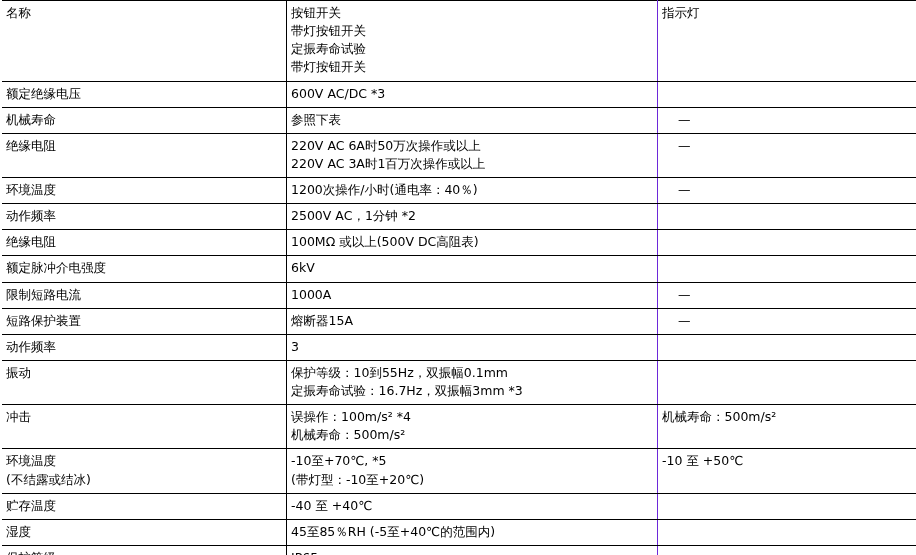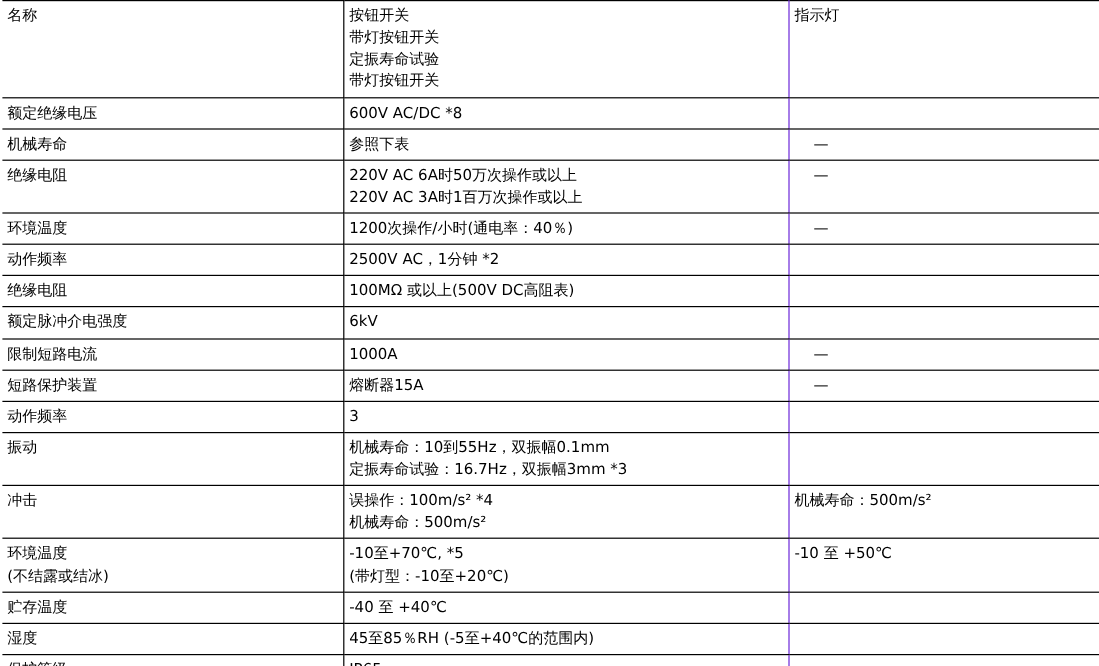--- a/index.html
+++ b/index.html
@@ -66,21 +66,21 @@
         <td class="c2 nob-top">
           <span class="cellline">指示灯</span>
         </td>
       </tr>
 
       <tr>
         <td class="c0">
           <span class="cellline">额定绝缘电压</span>
         </td>
         <td class="c1">
-          <span class="cellline">600V AC/DC *8</span>
+          <span class="cellline">600V AC/DC *3</span>
         </td>
         <td class="c2"></td>
       </tr>
 
       <tr>
         <td class="c0">
           <span class="cellline">机械寿命</span>
         </td>
         <td class="c1">
           <span class="cellline">参照下表</span>
@@ -177,21 +177,21 @@
           <span class="cellline">3</span>
         </td>
         <td class="c2"></td>
       </tr>
 
       <tr>
         <td class="c0">
           <span class="cellline">振动</span>
         </td>
         <td class="c1">
-          <span class="cellline">机械寿命：10到55Hz，双振幅0.1mm</span>
+          <span class="cellline">保护等级：10到55Hz，双振幅0.1mm</span>
           <span class="cellline">定振寿命试验：16.7Hz，双振幅3mm *3</span>
         </td>
         <td class="c2"></td>
       </tr>
 
       <tr>
         <td class="c0">
           <span class="cellline">冲击</span>
         </td>
         <td class="c1">

